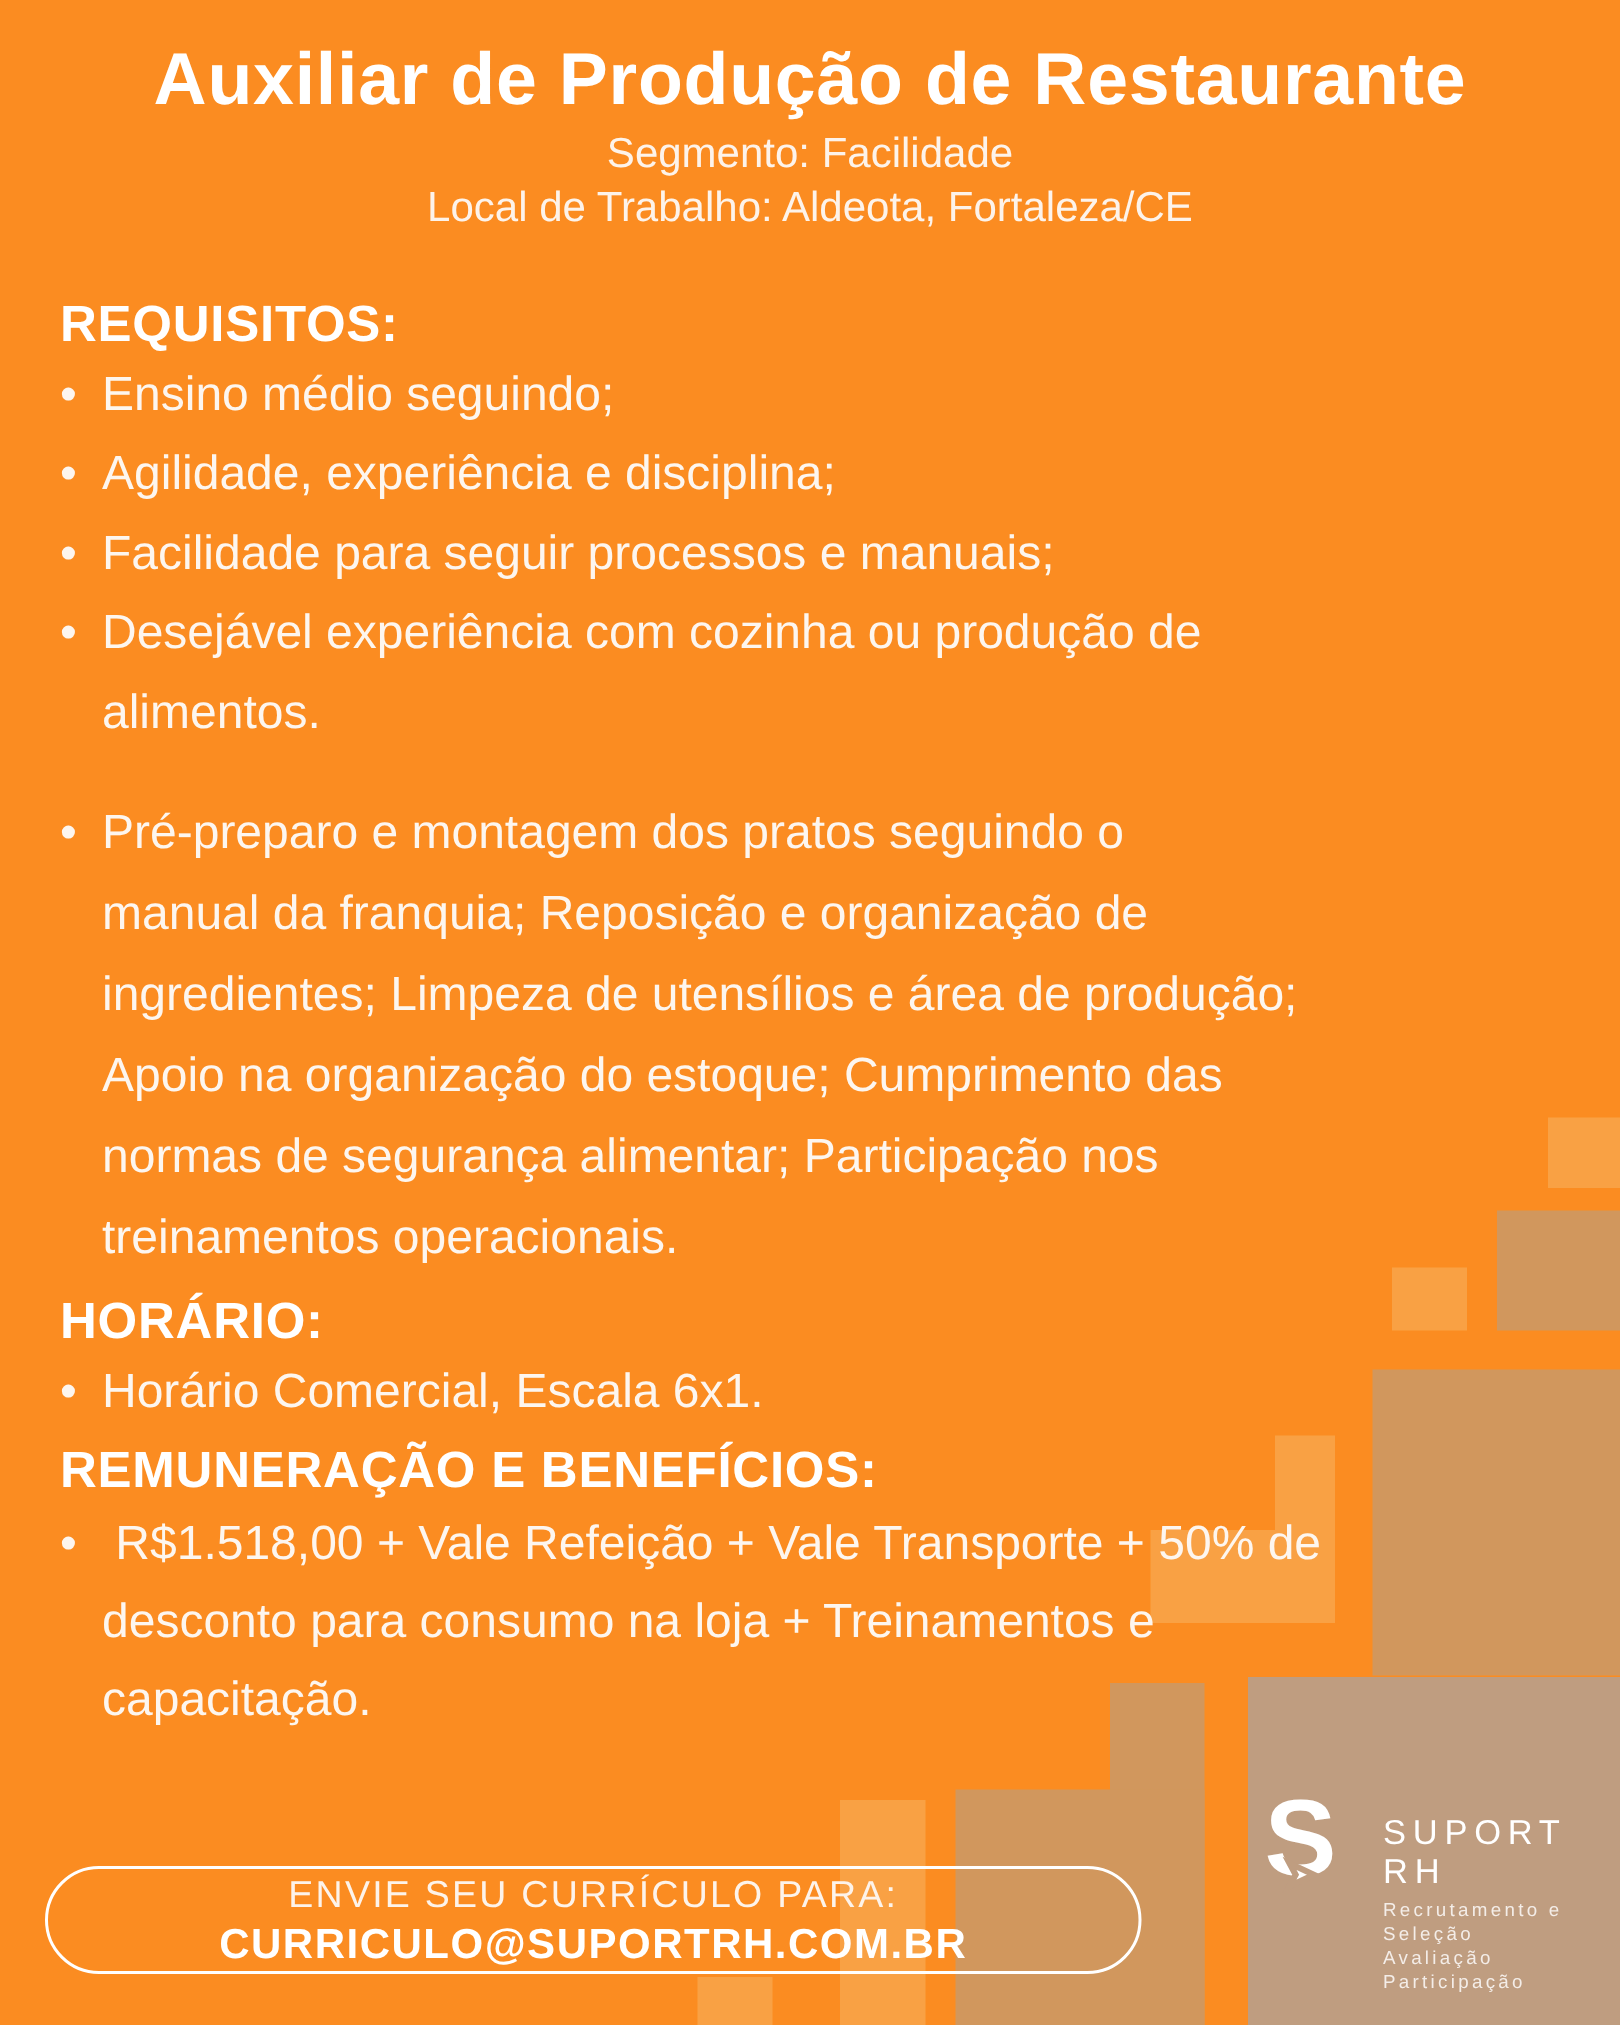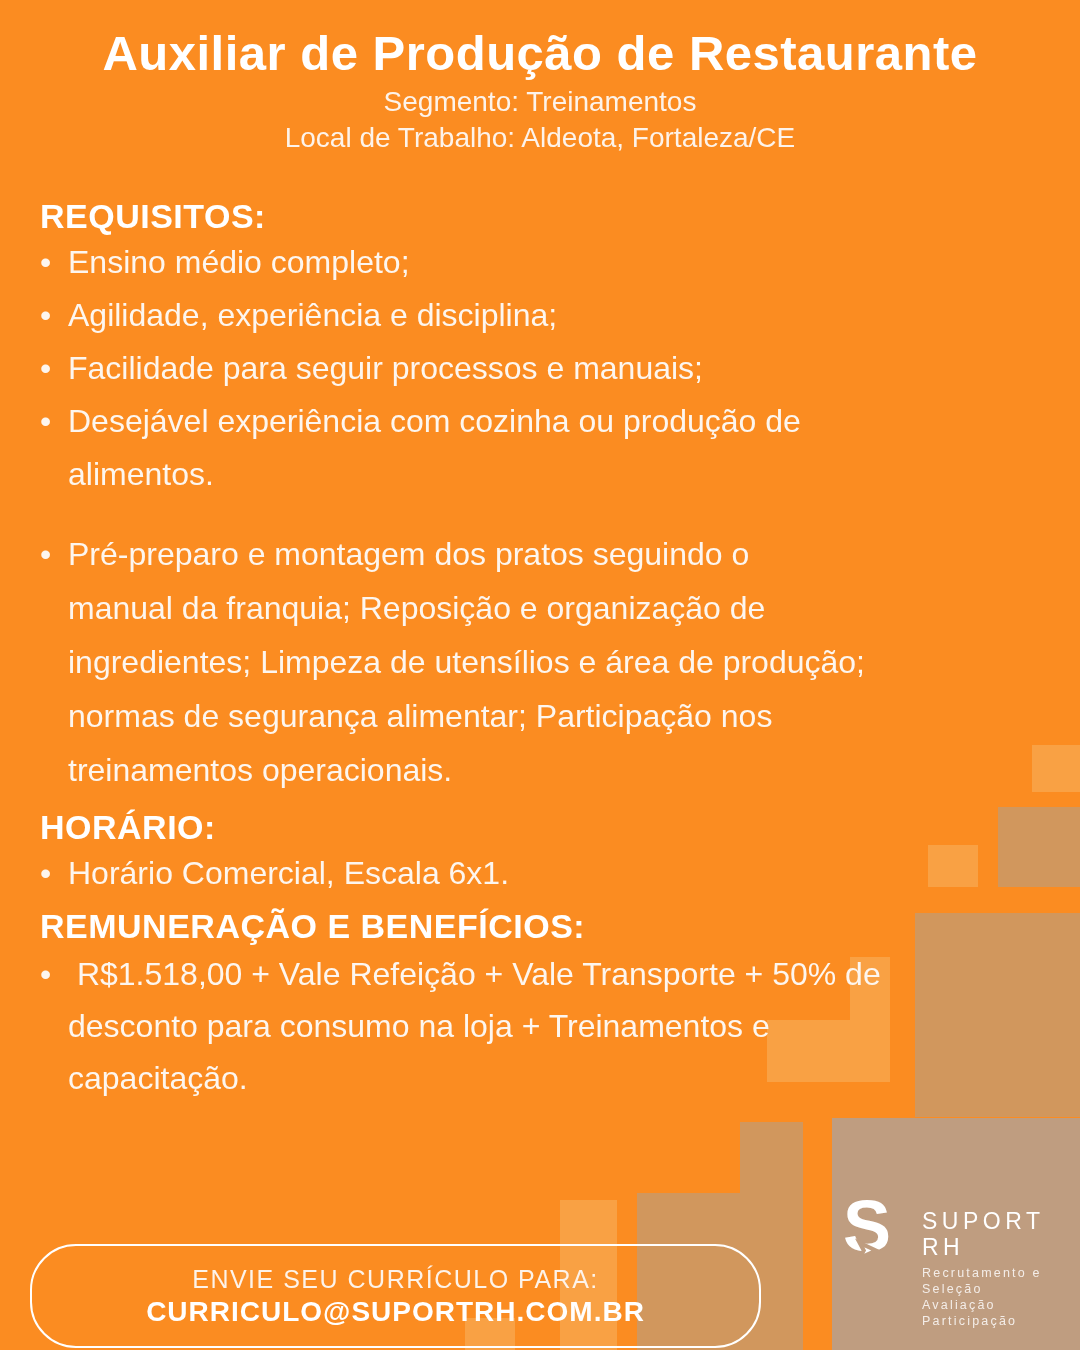--- a/index.html
+++ b/index.html
@@ -60,21 +60,21 @@
   .req-list .line,.req-list .mark{line-height:53px;white-space:pre;}
   .atr-par{margin-top:26px;}
   .atr-par .mark,.atr-par .line{line-height:54px;}
   .rem-par{margin-top:2px;}
   .rem-par .mark,.rem-par .line{line-height:52px;}
   .hor-item .mark,.hor-item .line{line-height:53px;}
   .line{white-space:pre;}
   
   .pill{
     position:absolute;z-index:2;
-    left:30px;top:1244px;width:731px;height:104px;
+    left:30px;top:1244px;width:731px;height:72px;
     border:2px solid #fff;border-radius:46px;
     box-sizing:border-box;
     display:flex;flex-direction:column;
     align-items:center;justify-content:center;
     background:transparent;
     cursor:pointer;
   }
   .pill-line1{font-size:25px;line-height:31px;letter-spacing:1.5px;color:#FDF3EA;}
   .pill-line2{font-size:28px;line-height:34px;letter-spacing:1px;font-weight:bold;color:#fff;}
   
@@ -117,31 +117,31 @@
   <div class="sq sq7 c-grey"></div>
   <div class="sq sq8 c-tan"></div>
   <div class="sq sq9 c-tan"></div>
   <div class="sq sq10 c-light"></div>
   <div class="sq sq11 c-light"></div>
 
   <div class="content">
 
     <div class="title">Auxiliar de Produção de Restaurante</div>
     <div class="subtitle">
-      <div>Segmento: Treinamentos</div>
+      <div>Segmento: Facilidade</div>
       <div>Local de Trabalho: Aldeota, Fortaleza/CE</div>
     </div>
 
     <div class="col">
 
       <div class="h2 h2-req">REQUISITOS:</div>
       <div class="body-text req-list">
         <div class="bullet-row">
           <span class="mark"></span>
-          <span class="line">Ensino médio completo;</span>
+          <span class="line">Ensino médio seguindo;</span>
         </div>
         <div class="bullet-row">
           <span class="mark"></span>
           <span class="line">Agilidade, experiência e disciplina;</span>
         </div>
         <div class="bullet-row">
           <span class="mark"></span>
           <span class="line">Facilidade para seguir processos e manuais;</span>
         </div>
         <div class="bullet-row">
@@ -152,20 +152,21 @@
           </span>
         </div>
       </div>
 
       <div class="body-text bullet-row atr-par">
         <span class="mark"></span>
         <span>
           <div class="line">Pré-preparo e montagem dos pratos seguindo o</div>
           <div class="line">manual da franquia; Reposição e organização de</div>
           <div class="line">ingredientes; Limpeza de utensílios e área de produção;</div>
+          <div class="line">Apoio na organização do estoque; Cumprimento das</div>
           <div class="line">normas de segurança alimentar; Participação nos</div>
           <div class="line">treinamentos operacionais.</div>
         </span>
       </div>
 
       <div class="h2 h2-hor">HORÁRIO:</div>
       <div class="body-text bullet-row hor-item">
         <span class="mark"></span>
         <span class="line">Horário Comercial, Escala 6x1.</span>
       </div>

